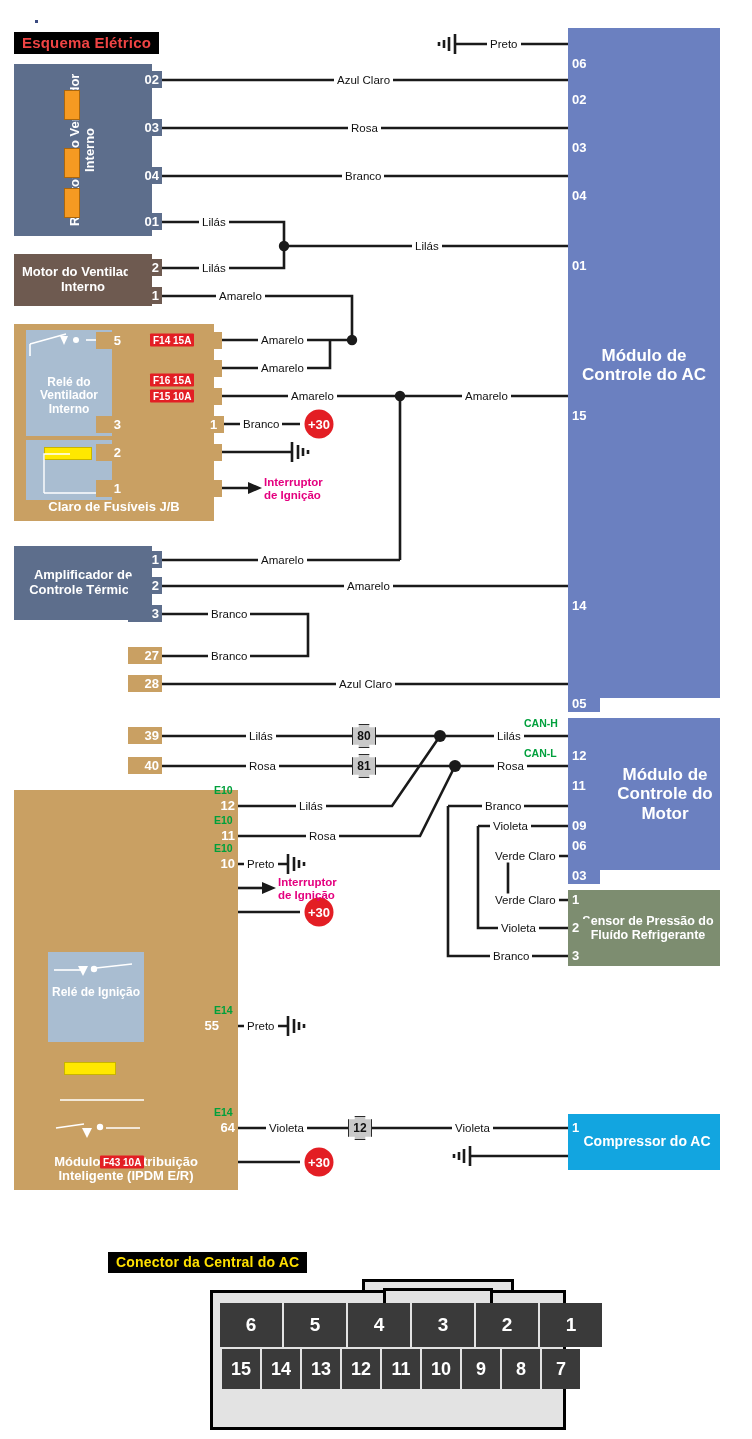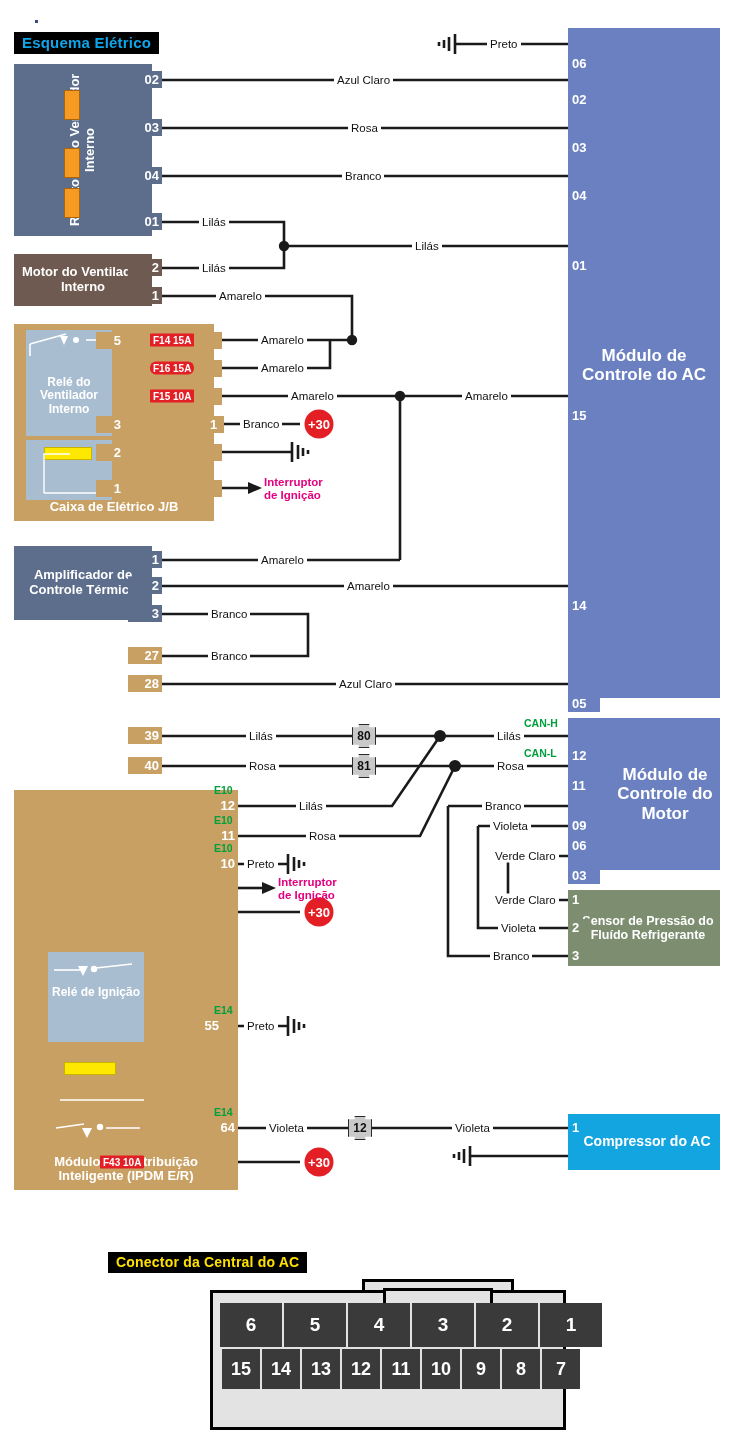--- a/index.html
+++ b/index.html
@@ -15,21 +15,21 @@
     overflow: hidden;
     background: #fff;
   }
   #svg-layer { position: absolute; left:0; top:0; width:752px; height:1439px; }
 
   .abs { position: absolute; }
 
   
   .banner {
     background: #000;
-    color: #0ea5e9;
+    color: #ef4444;
     font-weight: bold;
     font-size: 15px;
     letter-spacing: .2px;
     padding: 2px 8px 3px 8px;
     white-space: nowrap;
   }
   .banner.yellow { color: #ffe000; font-size: 14px; }
 
   
   .blk {
@@ -396,21 +396,21 @@
   <div class="pin slate" style="left:122px; top:167px; width:40px;">04</div>
   <div class="pin slate" style="left:122px; top:213px; width:40px;">01</div>
 
   <div class="blk brown" style="left:14px; top:254px; width:138px; height:52px; font-size:13px;">
     <span class="blk-label">Motor do Ventilador Interno</span>
   </div>
   <div class="pin brown" style="left:128px; top:259px; width:34px;">2</div>
   <div class="pin brown" style="left:128px; top:287px; width:34px;">1</div>
 
   <div class="blk tan" style="left:14px; top:324px; width:200px; height:197px; align-items:flex-end; font-size:13px;">
-    <span class="blk-label" style="padding-bottom:6px;">Caixa de Elétrico J/B</span>
+    <span class="blk-label" style="padding-bottom:6px;">Claro de Fusíveis J/B</span>
   </div>
   <div class="relaybox" style="left:26px; top:330px; width:86px; height:106px;">
     <span style="padding-top:26px;">Relé do Ventilador Interno</span>
   </div>
   <div class="relaybox" style="left:26px; top:440px; width:86px; height:60px;"></div>
   <div class="coil" style="left:44px; top:447px; width:48px; height:13px;"></div>
   <svg class="abs" style="left:26px; top:330px;" width="86" height="30">
     <g stroke="#fff" stroke-width="1.6" fill="none">
       <path d="M4,14 L4,26"></path>
         <path d="M4,14 L40,4"></path>
@@ -426,21 +426,21 @@
       <path d="M18,53 L84,53"></path>
     </g>
   </svg>
 
   <div class="pin tan" style="left:96px; top:332px; width:28px;">5</div>
   <div class="pin tan" style="left:96px; top:416px; width:28px;">3</div>
   <div class="pin tan" style="left:96px; top:444px; width:28px;">2</div>
   <div class="pin tan" style="left:96px; top:480px; width:28px;">1</div>
 
   <div class="fuse" style="left:150px; top:340px;">F14 15A</div>
-  <div class="fuse" style="left:150px; top:368px;border-radius:6px;">F16 15A</div>
+  <div class="fuse" style="left:150px; top:380px;">F16 15A</div>
   <div class="fuse" style="left:150px; top:396px;">F15 10A</div>
 
   <div class="abs tan" style="left:206px; top:332px; width:16px; height:17px; background:#c9a063;"></div>
   <div class="abs tan" style="left:206px; top:360px; width:16px; height:17px; background:#c9a063;"></div>
   <div class="abs tan" style="left:206px; top:388px; width:16px; height:17px; background:#c9a063;"></div>
   <div class="abs tan" style="left:206px; top:444px; width:16px; height:17px; background:#c9a063;"></div>
   <div class="abs tan" style="left:206px; top:480px; width:16px; height:17px; background:#c9a063;"></div>
   <div class="pin tan left" style="left:206px; top:416px; width:18px;">1</div>
 
   <div class="blk slate" style="left:14px; top:546px; width:138px; height:74px; font-size:13px;">

